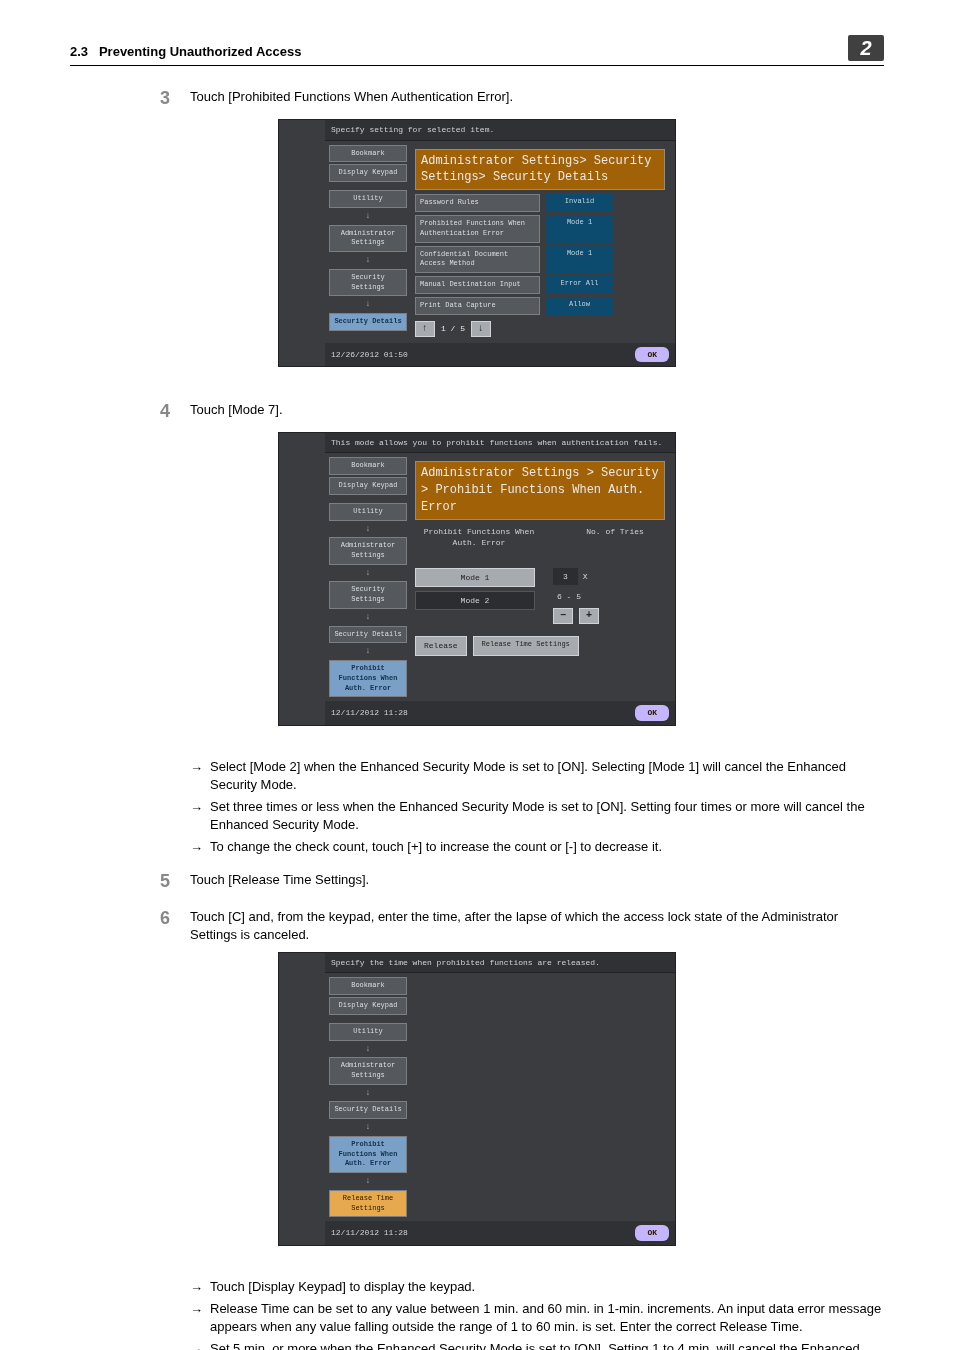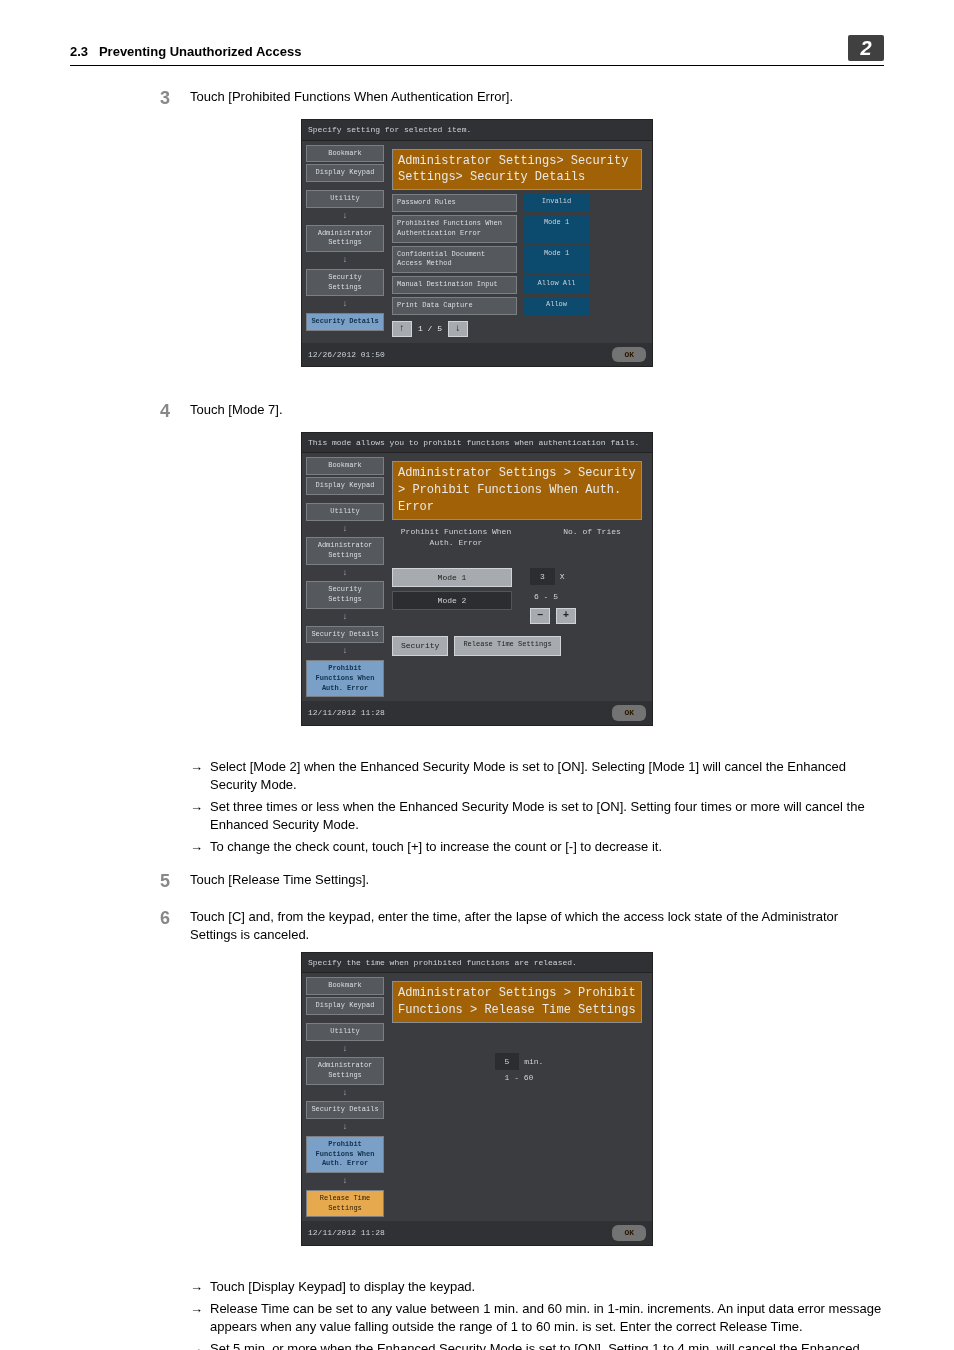--- a/index.html
+++ b/index.html
@@ -66,20 +66,21 @@
   }
   .bullet-text { flex: 1; }
   .screenshot {
     margin: 8px auto 32px auto;
     width: 350px;
     background: #3a3c40;
     color: #cfd2d6;
     font-size: 8px;
     font-family: "Courier New", monospace;
     border: 1px solid #222;
+    padding-left: 46px;
   }
   .shot-header {
     background: #2f3134;
     padding: 4px 6px;
     font-size: 8px;
     border-bottom: 1px solid #222;
   }
   .shot-bc {
     background: #a16207;
     color: #e9e9e9;
@@ -151,21 +152,21 @@
   }
   .pg-txt { font-size: 8px; color: #e9e9e9; padding: 0 2px; }
   .shot-footer {
     background: #2f3134;
     padding: 4px 6px;
     display: flex;
     justify-content: space-between;
     align-items: center;
   }
   .ok-btn {
-    background: #737373;
+    background: #c4b5fd;
     color: #2a1a00;
     padding: 2px 12px;
     font-size: 8px;
     border-radius: 6px;
     font-weight: bold;
   }
   .mode-col {
     display: flex;
     gap: 18px;
     margin: 18px 0 8px 0;
@@ -260,21 +261,21 @@
         <div class="pair-row">
             <div class="pair-label">Prohibited Functions When Authentication Error</div>
             <div class="pair-val">Mode 1</div>
           </div>
         <div class="pair-row">
             <div class="pair-label">Confidential Document Access Method</div>
             <div class="pair-val">Mode 1</div>
           </div>
         <div class="pair-row">
             <div class="pair-label">Manual Destination Input</div>
-            <div class="pair-val">Allow All</div>
+            <div class="pair-val">Error All</div>
           </div>
         <div class="pair-row">
             <div class="pair-label">Print Data Capture</div>
             <div class="pair-val">Allow</div>
           </div>
         <div class="pager">
           <div class="pg-btn">↑</div>
           <div class="pg-txt">1 / 5</div>
           <div class="pg-btn">↓</div>
         </div>
@@ -322,21 +323,21 @@
           <div class="mode-right">
             <div><span class="val-chip">3</span>&nbsp;<span>X</span></div>
             <div class="lbl-plain">6  -  5</div>
             <div class="stepper">
               <div class="pg-btn">−</div>
               <div class="pg-btn">+</div>
             </div>
           </div>
         </div>
         <div class="bottom-row">
-          <div class="bottom-btn">Security</div>
+          <div class="bottom-btn">Release</div>
           <div class="bottom-btn" style="font-size:7px">Release Time Settings</div>
         </div>
       </div>
     </div>
     <div class="shot-footer">
       <span>12/11/2012   11:28</span>
       <span class="ok-btn">OK</span>
     </div>
   </div>
 
@@ -373,27 +374,20 @@
         <div class="sb-item">Utility</div>
         <div class="sb-item small">↓</div>
         <div class="sb-item">Administrator Settings</div>
         <div class="sb-item small">↓</div>
         <div class="sb-item">Security Details</div>
         <div class="sb-item small">↓</div>
         <div class="sb-item highlight">Prohibit Functions When Auth. Error</div>
         <div class="sb-item small">↓</div>
         <div class="sb-item orange">Release Time Settings</div>
       </div>
-      <div class="shot-main">
-        <div class="shot-bc" style="margin-left:0">Administrator Settings &gt; Prohibit Functions &gt; Release Time Settings</div>
-        <div class="center-block">
-          <div><span class="val-chip">5</span>&nbsp;<span>min.</span></div>
-          <div class="lbl-plain">1  -  60</div>
-        </div>
-      </div>
     </div>
     <div class="shot-footer">
       <span>12/11/2012   11:28</span>
       <span class="ok-btn">OK</span>
     </div>
   </div>
 
   <div class="bullet-row">
       <div class="bullet-arrow">→</div>
       <div class="bullet-text">Touch [Display Keypad] to display the keypad.</div>

